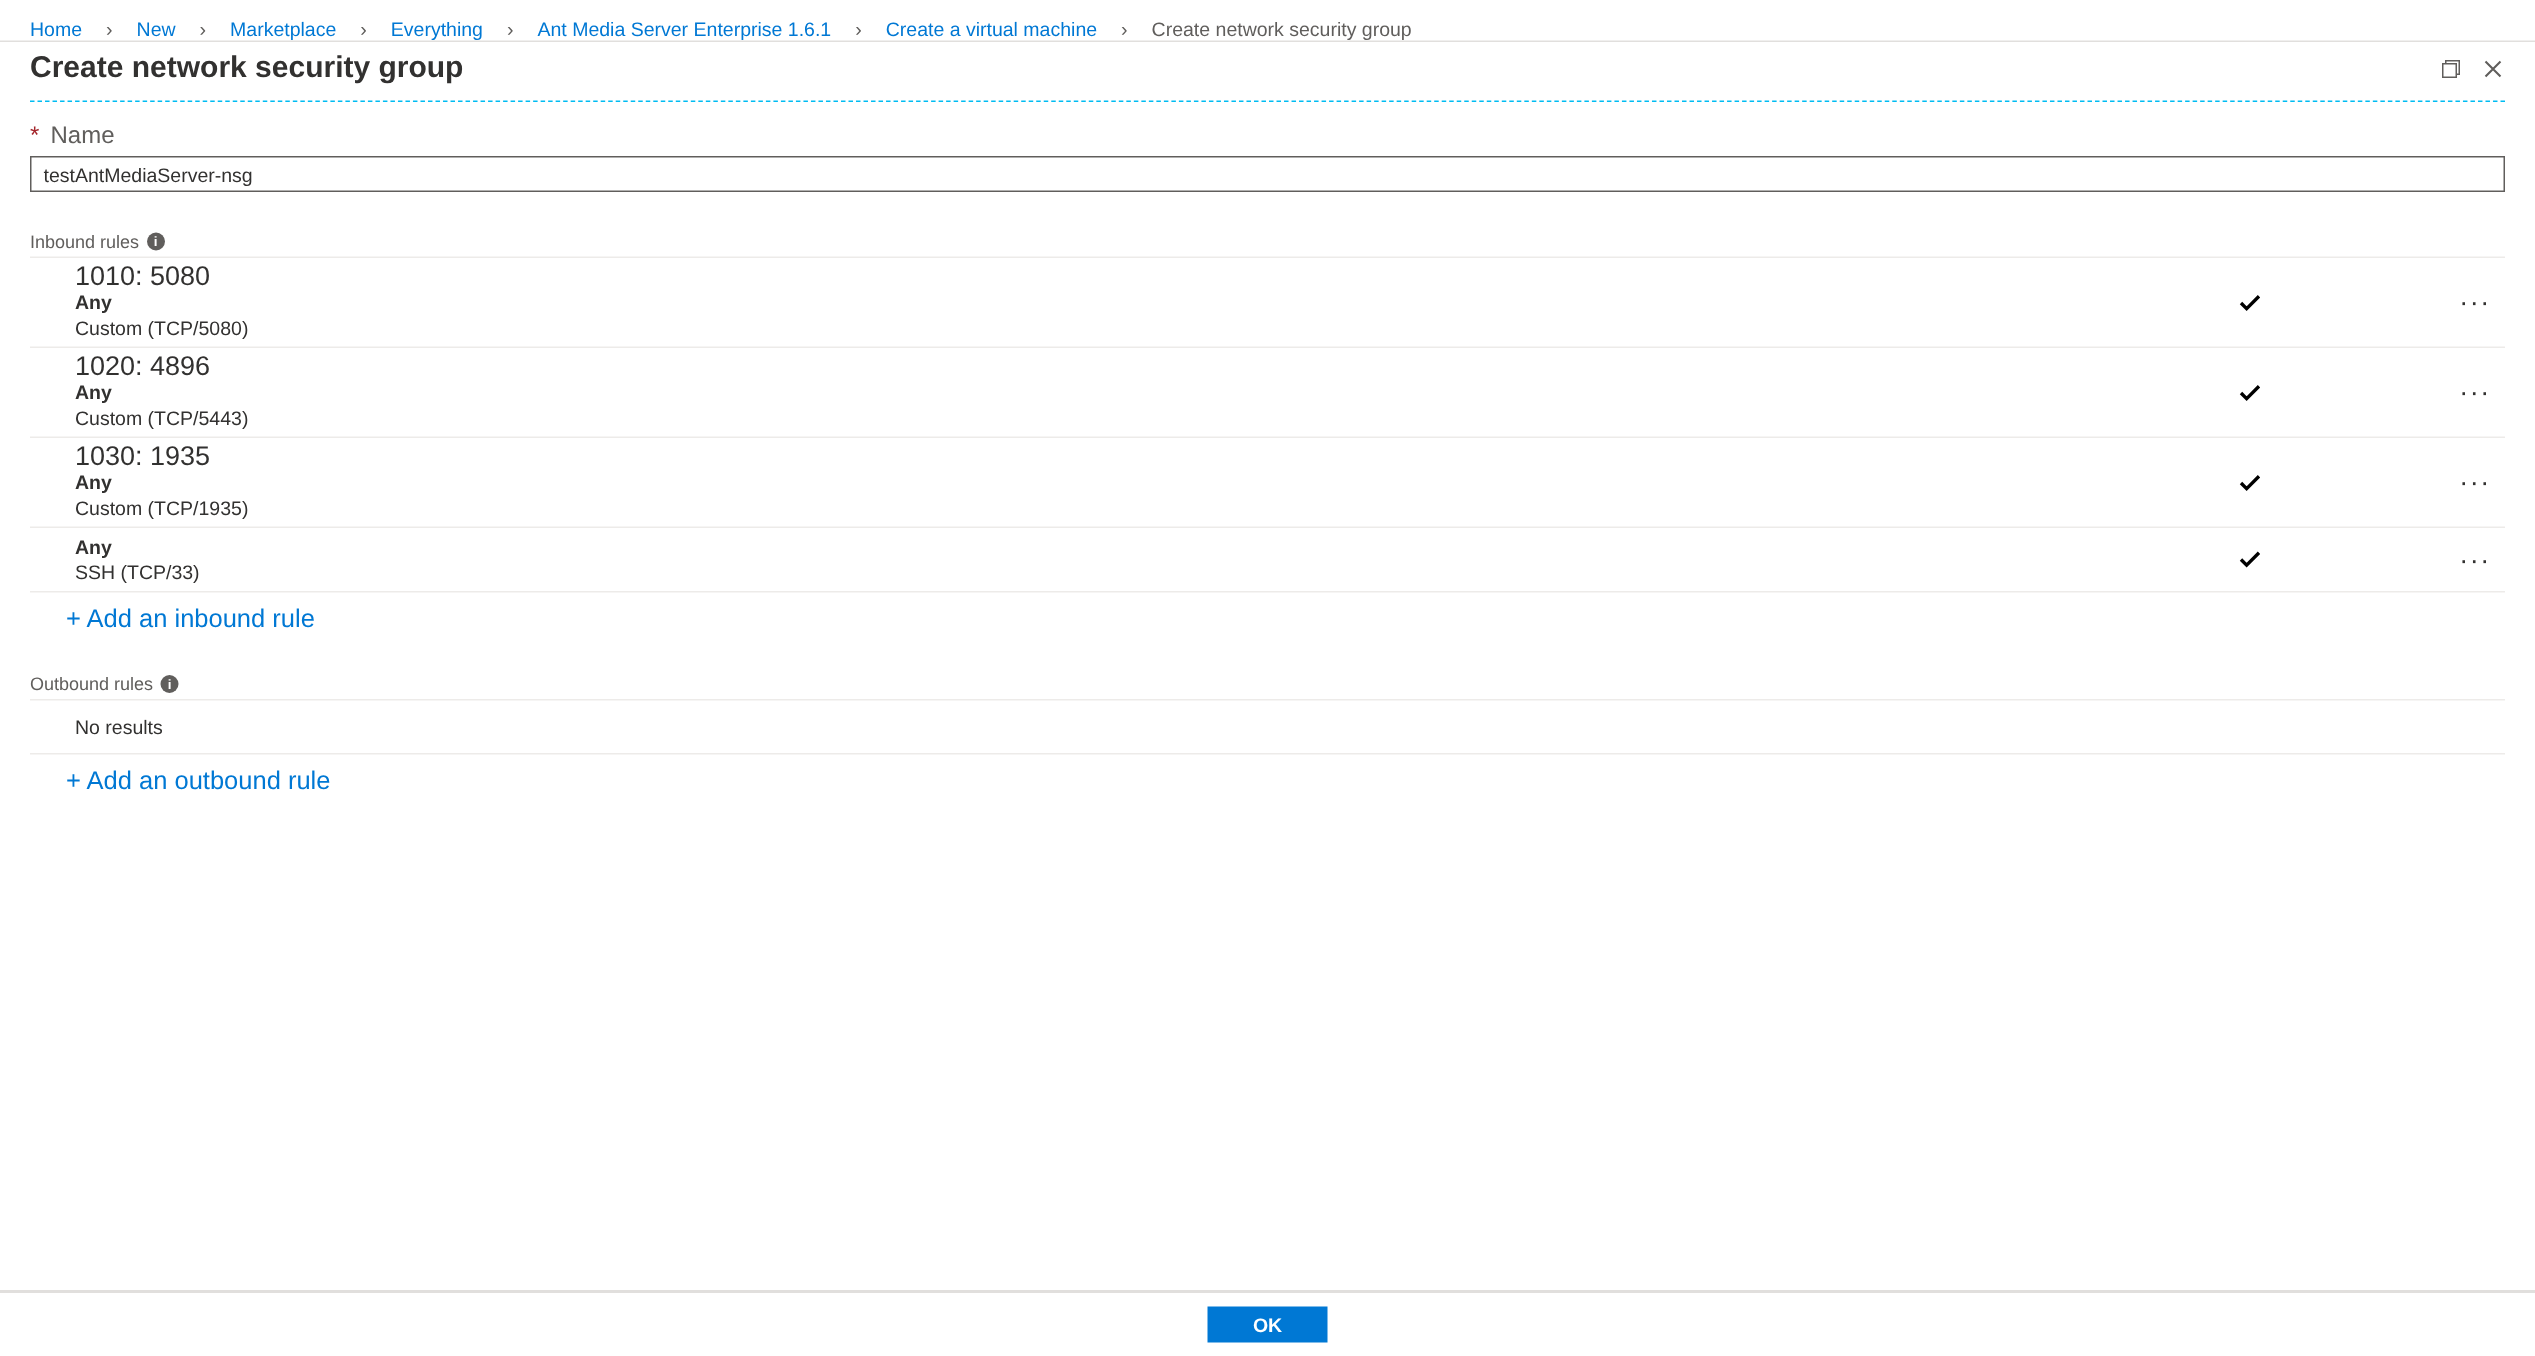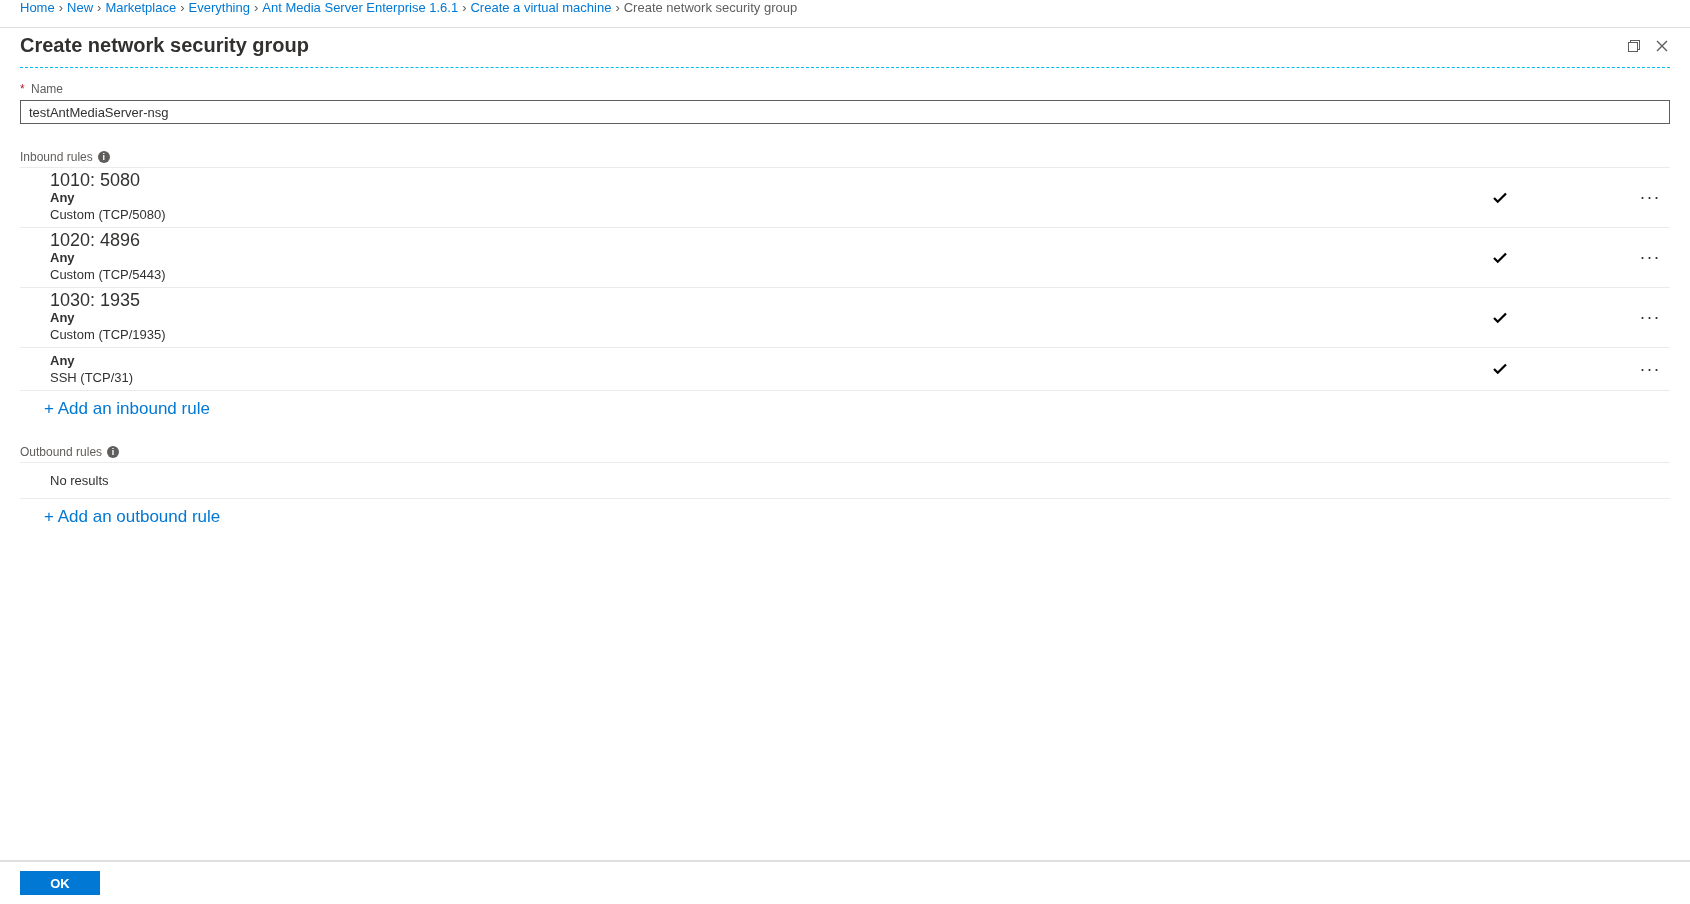--- a/index.html
+++ b/index.html
@@ -11,24 +11,24 @@
     width: 1690px;
     height: 904px;
     overflow: hidden;
     position: relative;
   }
 
   
   .breadcrumb {
     height: 28px;
     display: flex;
-    align-items: flex-start;
+    align-items: flex-end;
     padding: 0 20px;
     border-bottom: 1px solid #e1dfdd;
-    gap: 4px;
+    gap: 16px;
   }
   .breadcrumb a { color: #0078d4; text-decoration: none; cursor: pointer; }
   .breadcrumb span.sep { color: #605e5c; }
   .breadcrumb span.current { color: #605e5c; }
 
   
   .header {
     display: flex;
     align-items: center;
     justify-content: space-between;
@@ -41,21 +41,21 @@
   
   .dashedRule {
     border: none;
     border-top: 1px dashed #00bcf2;
     margin: 8px 20px 14px;
   }
 
   
   .content { padding: 0 20px; }
 
-  .field-label { font-size: 12px; color: #605e5c; margin-bottom: 4px; display:block;}
+  .field-label { font-size: 16px; color: #605e5c; margin-bottom: 4px; display:block;}
   .req { color: #a4262c; margin-right: 3px; }
   .text-input {
     width: 100%;
     height: 24px;
     border: 1px solid #605e5c;
     padding: 0 8px;
     font-size: 13px;
     color: #323130;
   }
 
@@ -102,20 +102,21 @@
   
   .footer {
     position: absolute;
     left: 0; right: 0; bottom: 0;
     height: 44px;
     border-top: 2px solid #e1dfdd;
     display: flex;
     align-items: center;
     padding: 0 20px;
     background:#fff;
+    justify-content:center;
   }
   .ok-btn {
     background: #0078d4;
     color: #fff;
     border: none;
     width: 80px;
     height: 24px;
     font-size: 13px;
     font-weight: 600;
     cursor: pointer;
@@ -213,21 +214,21 @@
         <svg width="18" height="18" viewBox="0 0 24 24">
             <path d="M4 12 L9 17 L20 6" fill="none" stroke="#000" stroke-width="3"></path>
           </svg>
       </div>
       <div class="more-col">···</div>
     </div>
 
     <div class="rule-row">
       <div class="rule-text">
         <div class="line2">Any</div>
-        <div class="line3">SSH (TCP/31)</div>
+        <div class="line3">SSH (TCP/33)</div>
       </div>
       <div class="check-col">
         <svg width="18" height="18" viewBox="0 0 24 24">
             <path d="M4 12 L9 17 L20 6" fill="none" stroke="#000" stroke-width="3"></path>
           </svg>
       </div>
       <div class="more-col">···</div>
     </div>
 
   </div>

